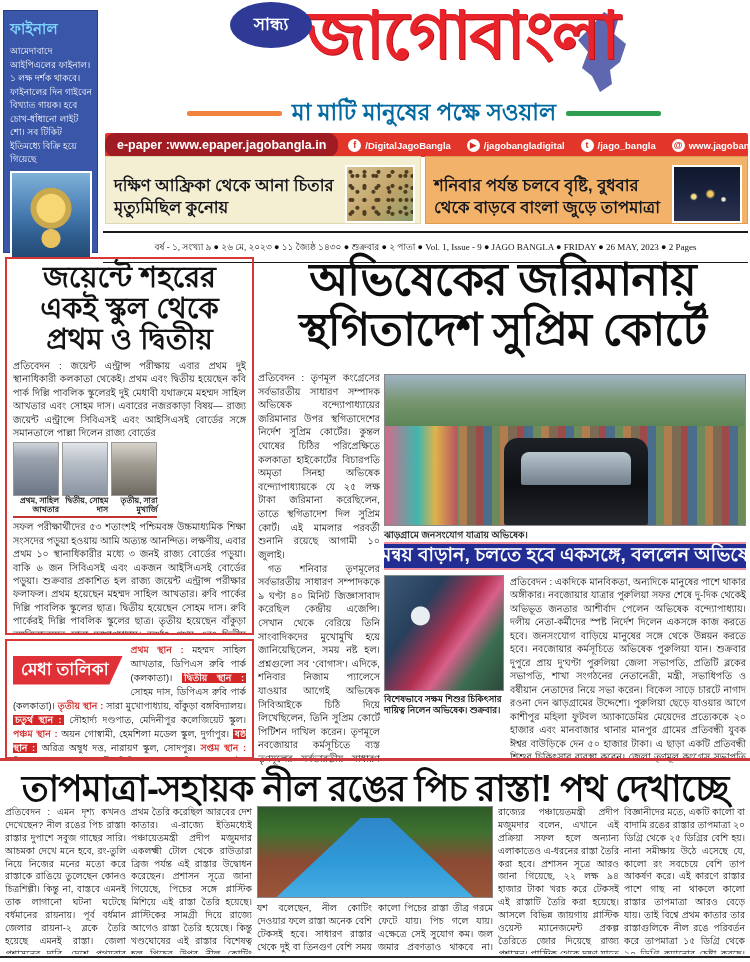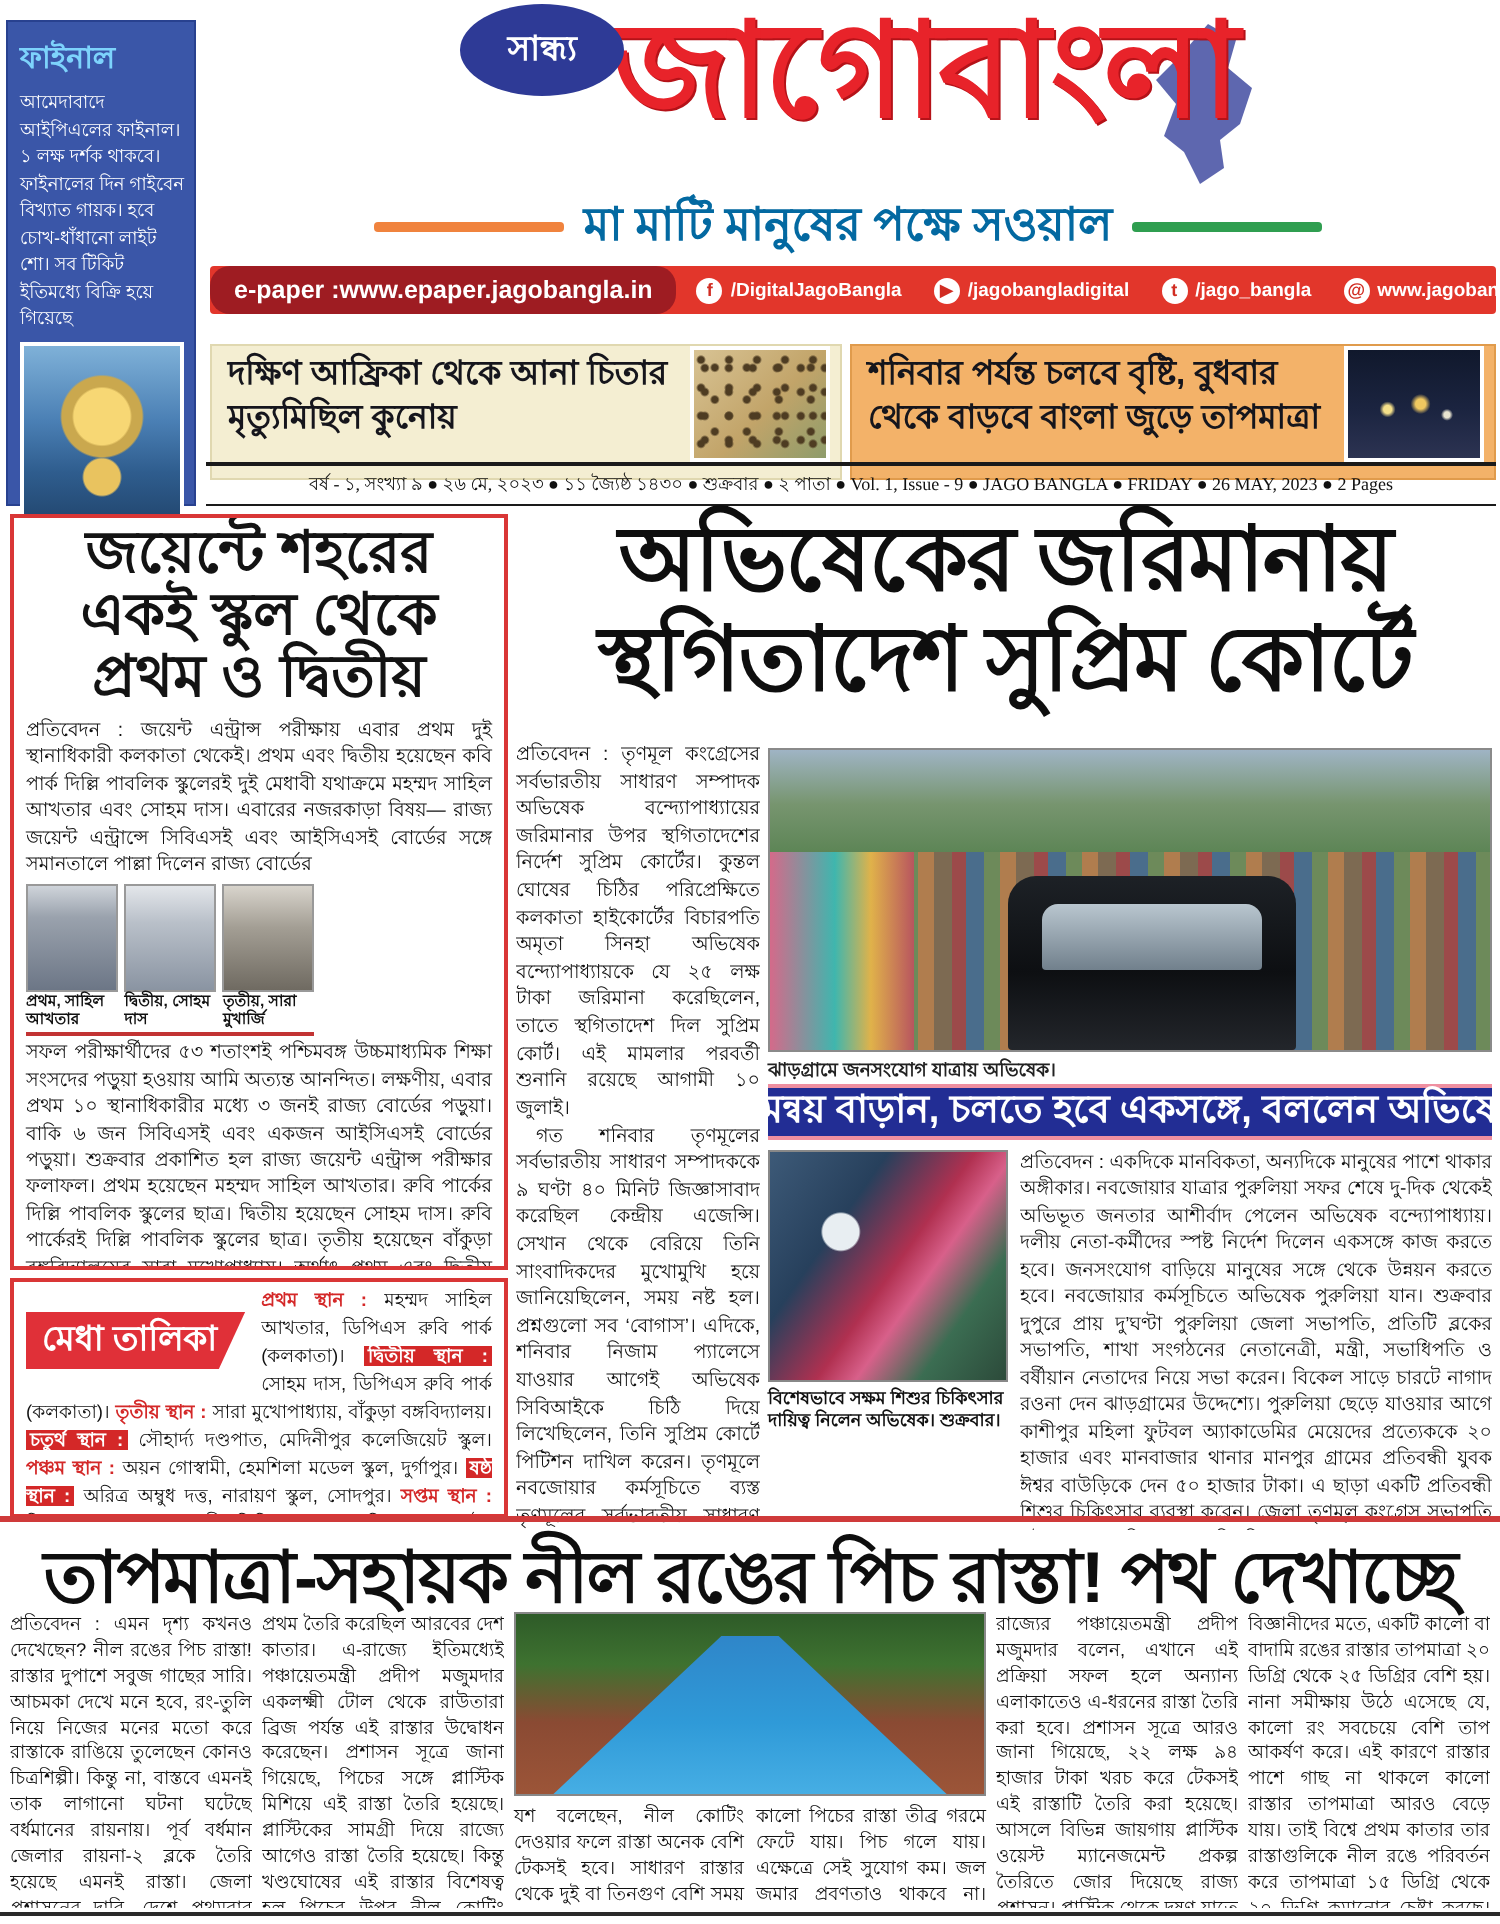--- a/index.html
+++ b/index.html
@@ -47,63 +47,63 @@
   .epaper-left {
     background:#9e1c22; color:#fff; font-size:12.5px; font-weight:bold;
     display:flex; align-items:center; padding:0 12px; white-space:nowrap;border-radius:10px;
   }
   .socials { display:flex; align-items:center; gap:16px; padding:0 10px; flex:1; justify-content:space-between; }
   .social { display:flex; align-items:center; gap:4px; color:#fff; font-size:9.5px; font-weight:600; }
   .sicon {
     width:13px; height:13px; border-radius:50%; background:#fff; color:#d12c22;
     font-size:9px; font-weight:900; display:flex; align-items:center; justify-content:center;
   }
-  .teaser { position:absolute; top:172px; height:68px; display:flex; align-items:flex-start; }
+  .teaser { position:absolute; top:156px; height:68px; display:flex; align-items:flex-end; }
   .teaser-left  { left:105px; width:316px; background:#f4eed2; border:1px solid #e0d8b0; }
   .teaser-right { left:425px; width:323px; background:#f3b269; border:1px solid #e09b4c; }
   .teaser-text { flex:1; font-size:16.5px; font-weight:800; color:#15151c; line-height:1.32; padding:4px 8px; }
   .teaser-photo { width:70px; height:58px; border:2px solid #fff; margin-right:5px; flex:none; }
   .photo-cheetah {
     background:
       radial-gradient(circle at 25% 35%, #4e3c22 0 1.5px, transparent 2.5px),
       radial-gradient(circle at 65% 55%, #4e3c22 0 1.5px, transparent 2.5px),
       radial-gradient(circle at 45% 75%, #4e3c22 0 1.5px, transparent 2.5px),
       linear-gradient(135deg,#d8c394 0%,#c2a469 55%,#8e9c6b 100%);
     background-size:14px 14px,16px 16px,12px 12px,100% 100%;
   }
   .photo-night {
     background:
       radial-gradient(circle at 30% 55%, #f5e08a 0 2px, transparent 4px),
       radial-gradient(circle at 55% 50%, #f0c860 0 2.5px, transparent 5px),
       radial-gradient(circle at 75% 60%, #e8e4d0 0 1.5px, transparent 3px),
       linear-gradient(180deg,#10182c 0%,#1b2440 55%,#2c3352 100%);
   }
   .dateline {
-    position:absolute; left:103px; top:231px; width:645px; height:22px;
+    position:absolute; left:103px; top:231px; width:645px; height:32px;
     border-top:2px solid #1a1a1a; border-bottom:1px solid #1a1a1a;
     font-size:9px; color:#111; display:flex; align-items:center; justify-content:center;
     font-family:"Liberation Serif","DejaVu Serif",serif;
   }
   
   .left-article {
     position:absolute; left:5px; top:257px; width:249px; height:378px;
     border:2.5px solid #d93636; padding:3px 6px; overflow:hidden;
   }
   .la-headline { font-size:29px; font-weight:900; line-height:1.07; color:#131313; text-align:center; margin-bottom:4px; }
   .la-body { font-size:9.6px; line-height:1.4; text-align:justify; }
   .la-mid { display:flex; gap:4px; margin:2px 0; }
   .la-mid-text { width:38%; font-size:9.6px; line-height:1.4; text-align:justify; }
   .la-photos { width:62%; border-bottom:2px solid #c23333; padding-bottom:2px; }
   .la-photo-row { display:flex; gap:3px; justify-content:space-between; }
   .stu-photo { width:46px; height:54px; border:1px solid #999; }
   .stu1 { background:linear-gradient(180deg,#cfd4da 0%,#9aa2ad 30%,#6c7686 100%); }
   .stu2 { background:linear-gradient(180deg,#e3e6ea 0%,#b9c0c9 35%,#8a94a2 100%); }
   .stu3 { background:linear-gradient(180deg,#d8d4cc 0%,#a39e94 40%,#6f6a61 100%); }
   .la-caps { display:flex; gap:3px; justify-content:space-between; }
-  .la-cap { width:46px; font-size:7.8px; font-weight:700; text-align:left; line-height:1.2; }
+  .la-cap { width:46px; font-size:7.8px; font-weight:700; text-align:right; line-height:1.2; }
   .merit-box {
     position:absolute; left:5px; top:639px; width:249px; height:120px;
     border:2.5px solid #d93636; padding:3px 6px; overflow:hidden;
     font-size:9.3px; line-height:1.5; text-align:justify;
   }
   .merit-title {
     float:left; background:#e03038; color:#fff; font-weight:900; font-size:17px;
     padding:1px 14px 2px 8px; margin:12px 8px 2px 0;
     clip-path:polygon(0 0,100% 0,88% 100%,0 100%);
   }

